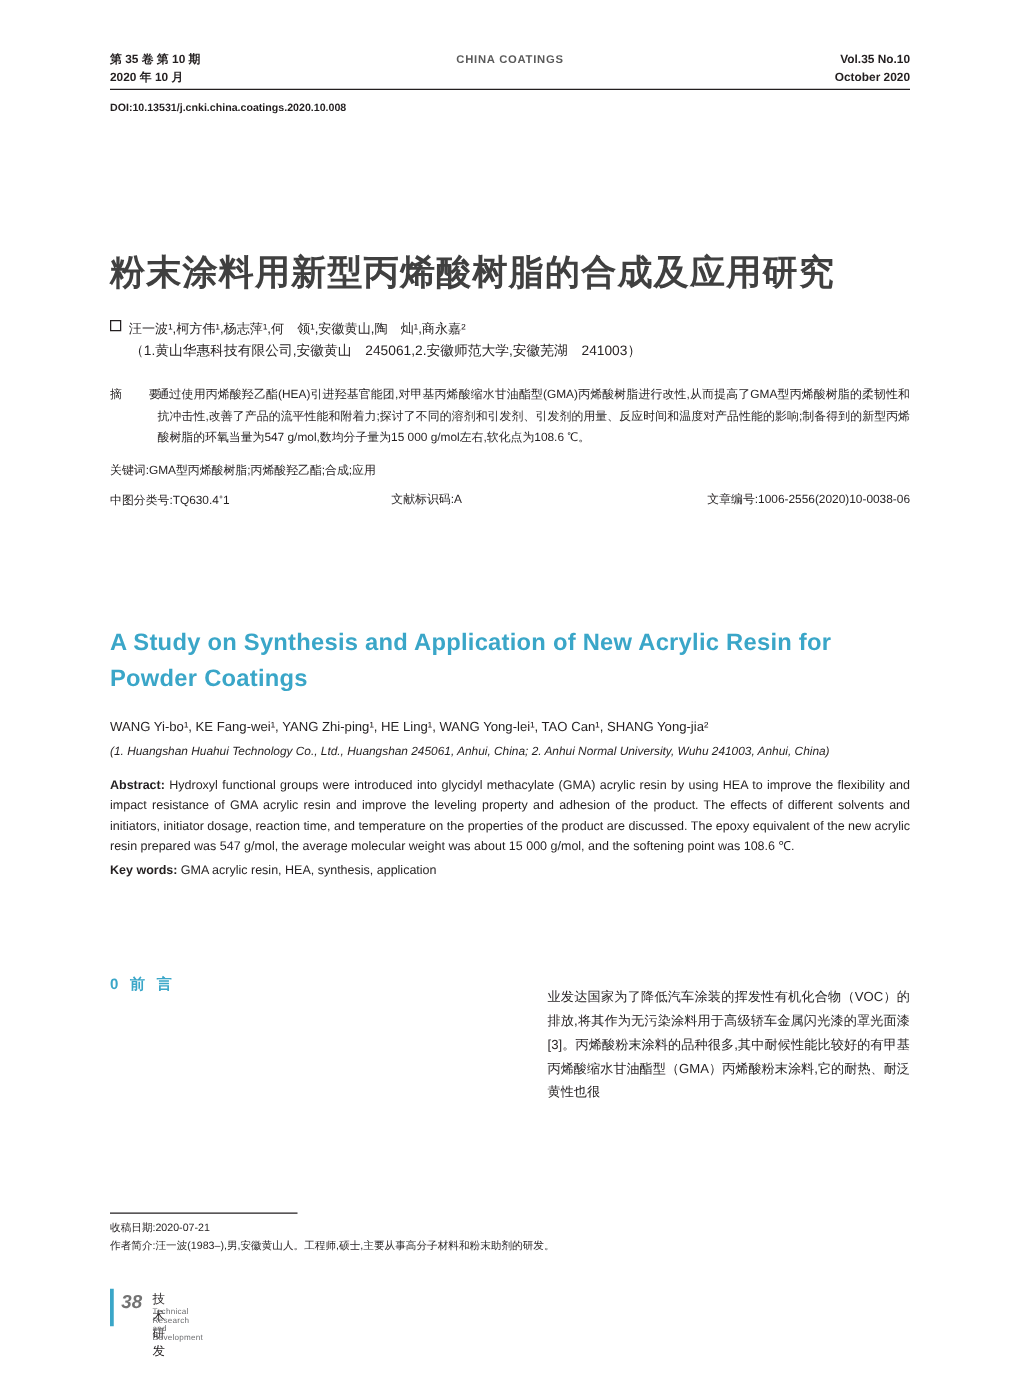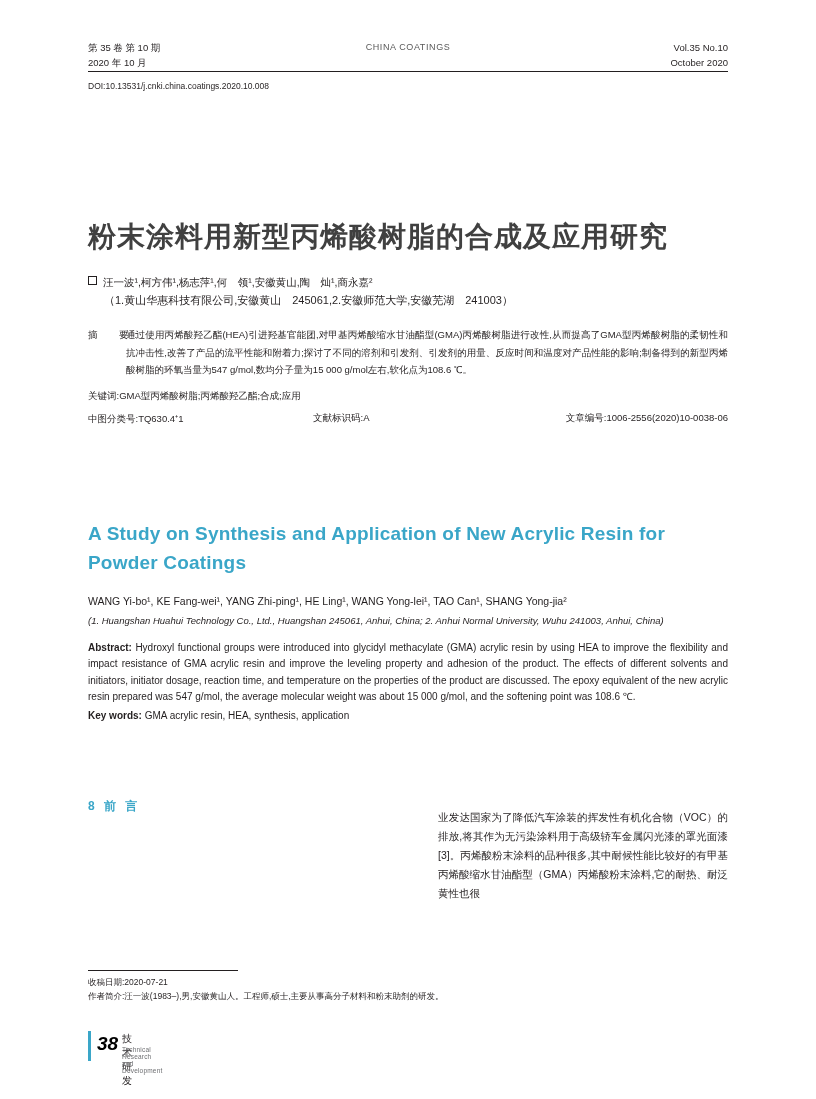--- a/index.html
+++ b/index.html
@@ -19,22 +19,23 @@
     position: relative;
     width: 816px;
     height: 1099px;
     box-sizing: border-box;
     padding: 0 88px;
   }
 
   
   .runhead {
     position: relative;
-    padding-top: 59px;
+    padding-top: 40px;
     height: 54px;
+    font-weight: bold;
   }
   .rh-left, .rh-center, .rh-right {
     position: absolute;
     top: 40px;
     font-size: 9.5px;
     line-height: 15px;
     color: #231f20;
   }
   .rh-left { left: 0; text-align: left; }
   .rh-center { left: 0; right: 0; text-align: center; }
@@ -213,24 +214,24 @@
     left: 0;
     top: 0;
     width: 3px;
     height: 30px;
     background: #3aa6c8;
   }
   .pfoot-num {
     position: absolute;
     left: 9px;
     top: 2px;
-    font-size: 19px;
+    font-size: 15px;
     font-weight: bold;
     font-style: italic;
-    color: #000000;
+    color: #737373;
   }
   .pfoot-cn {
     position: absolute;
     left: 34px;
     top: 1px;
     font-size: 10px;
     color: #231f20;
     letter-spacing: 0.5px;
   }
   .pfoot-en {
@@ -289,21 +290,21 @@
     <div class="en-abs">
       <b>Abstract:</b><span> Hydroxyl functional groups were introduced into glycidyl methacylate (GMA) acrylic resin by using HEA to improve the flexibility and impact resistance of GMA acrylic resin and improve the leveling property and adhesion of the product. The effects of different solvents and initiators, initiator dosage, reaction time, and temperature on the properties of the product are discussed. The epoxy equivalent of the new acrylic resin prepared was 547 g/mol, the average molecular weight was about 15 000 g/mol, and the softening point was 108.6 ℃.</span>
     </div>
     <div class="en-keywords">
       <b>Key words:</b><span> GMA acrylic resin, HEA, synthesis, application</span>
     </div>
   </div>
 
   <div class="cols">
     <div class="col col-left">
-      <div class="sec-head">8  前  言</div>
+      <div class="sec-head">0  前  言</div>
     </div>
     <div class="col col-right">
       <p>业发达国家为了降低汽车涂装的挥发性有机化合物（VOC）的排放,将其作为无污染涂料用于高级轿车金属闪光漆的罩光面漆[3]。丙烯酸粉末涂料的品种很多,其中耐候性能比较好的有甲基丙烯酸缩水甘油酯型（GMA）丙烯酸粉末涂料,它的耐热、耐泛黄性也很</p>
     </div>
   </div>
 
   <div class="foot">
     <div class="foot-rule"></div>
     <div class="foot-line">收稿日期:2020-07-21</div>
     <div class="foot-line">作者简介:汪一波(1983–),男,安徽黄山人。工程师,硕士,主要从事高分子材料和粉末助剂的研发。</div>

